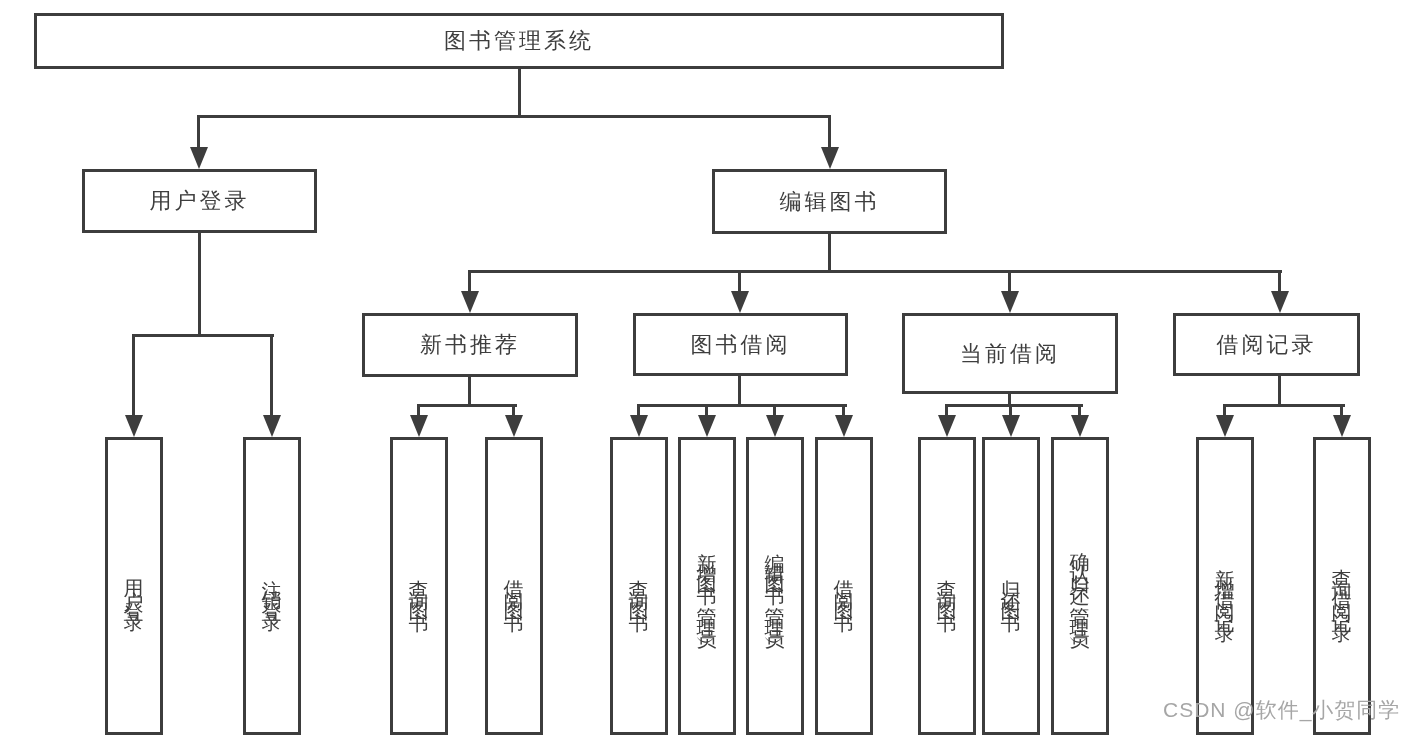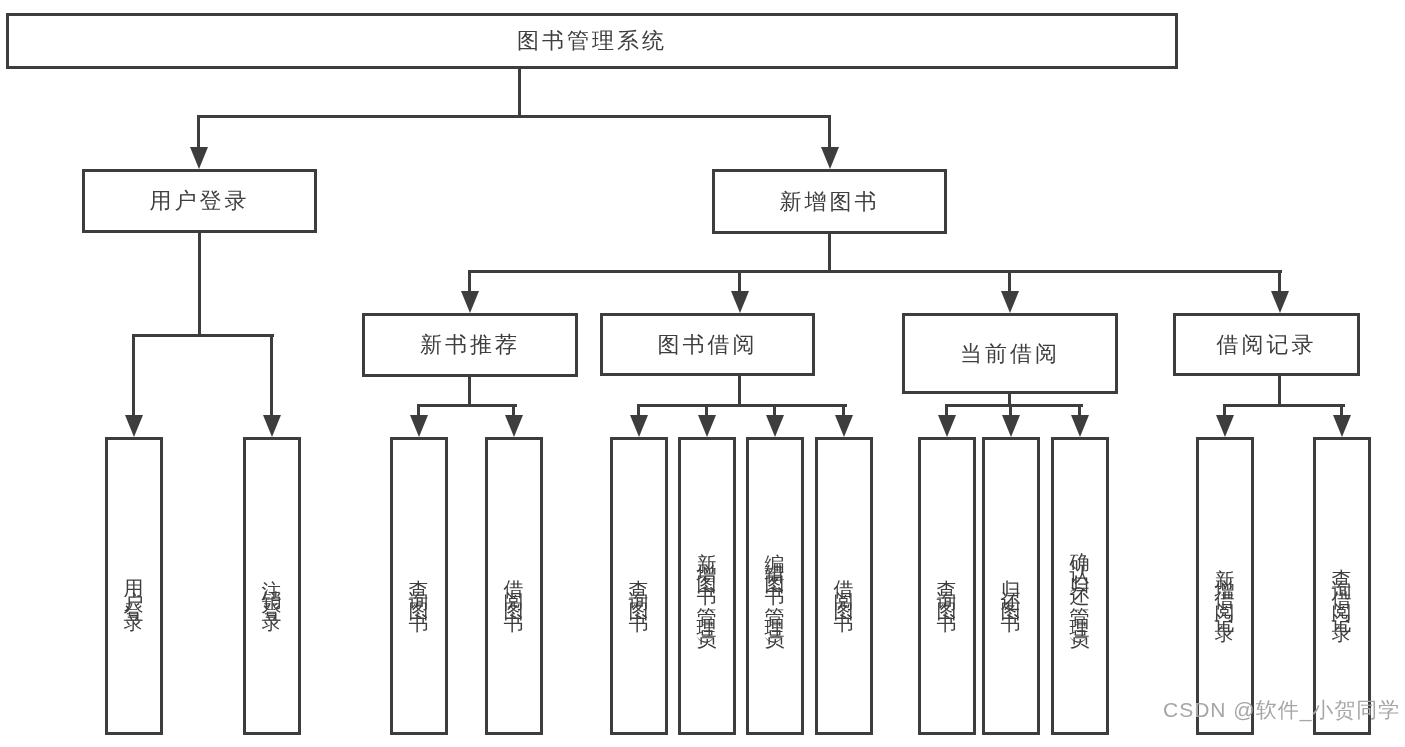--- a/index.html
+++ b/index.html
@@ -117,27 +117,27 @@
   <div class="ar" style="left:630px;top:415px"></div>
   <div class="ar" style="left:698px;top:415px"></div>
   <div class="ar" style="left:766px;top:415px"></div>
   <div class="ar" style="left:835px;top:415px"></div>
   <div class="ar" style="left:938px;top:415px"></div>
   <div class="ar" style="left:1002px;top:415px"></div>
   <div class="ar" style="left:1071px;top:415px"></div>
   <div class="ar" style="left:1216px;top:415px"></div>
   <div class="ar" style="left:1333px;top:415px"></div>
 
-  <div class="box hnode" style="left:6px;top:13px;width:1172px;height:56px">图书管理系统</div>
+  <div class="box hnode" style="left:34px;top:13px;width:970px;height:56px">图书管理系统</div>
 
   <div class="box hnode" style="left:82px;top:169px;width:235px;height:64px">用户登录</div>
-  <div class="box hnode" style="left:712px;top:169px;width:235px;height:65px">新增图书</div>
+  <div class="box hnode" style="left:712px;top:169px;width:235px;height:65px">编辑图书</div>
 
   <div class="box hnode" style="left:362px;top:313px;width:216px;height:64px">新书推荐</div>
-  <div class="box hnode" style="left:600px;top:313px;width:215px;height:63px">图书借阅</div>
+  <div class="box hnode" style="left:633px;top:313px;width:215px;height:63px">图书借阅</div>
   <div class="box hnode" style="left:902px;top:313px;width:216px;height:81px">当前借阅</div>
   <div class="box hnode" style="left:1173px;top:313px;width:187px;height:63px">借阅记录</div>
 
   <div class="box leaf" style="left:105px">用户登录</div>
   <div class="box leaf" style="left:243px">注销登录</div>
 
   <div class="box leaf" style="left:390px">查询图书</div>
   <div class="box leaf" style="left:485px">借阅图书</div>
 
   <div class="box leaf" style="left:610px">查询图书</div>

